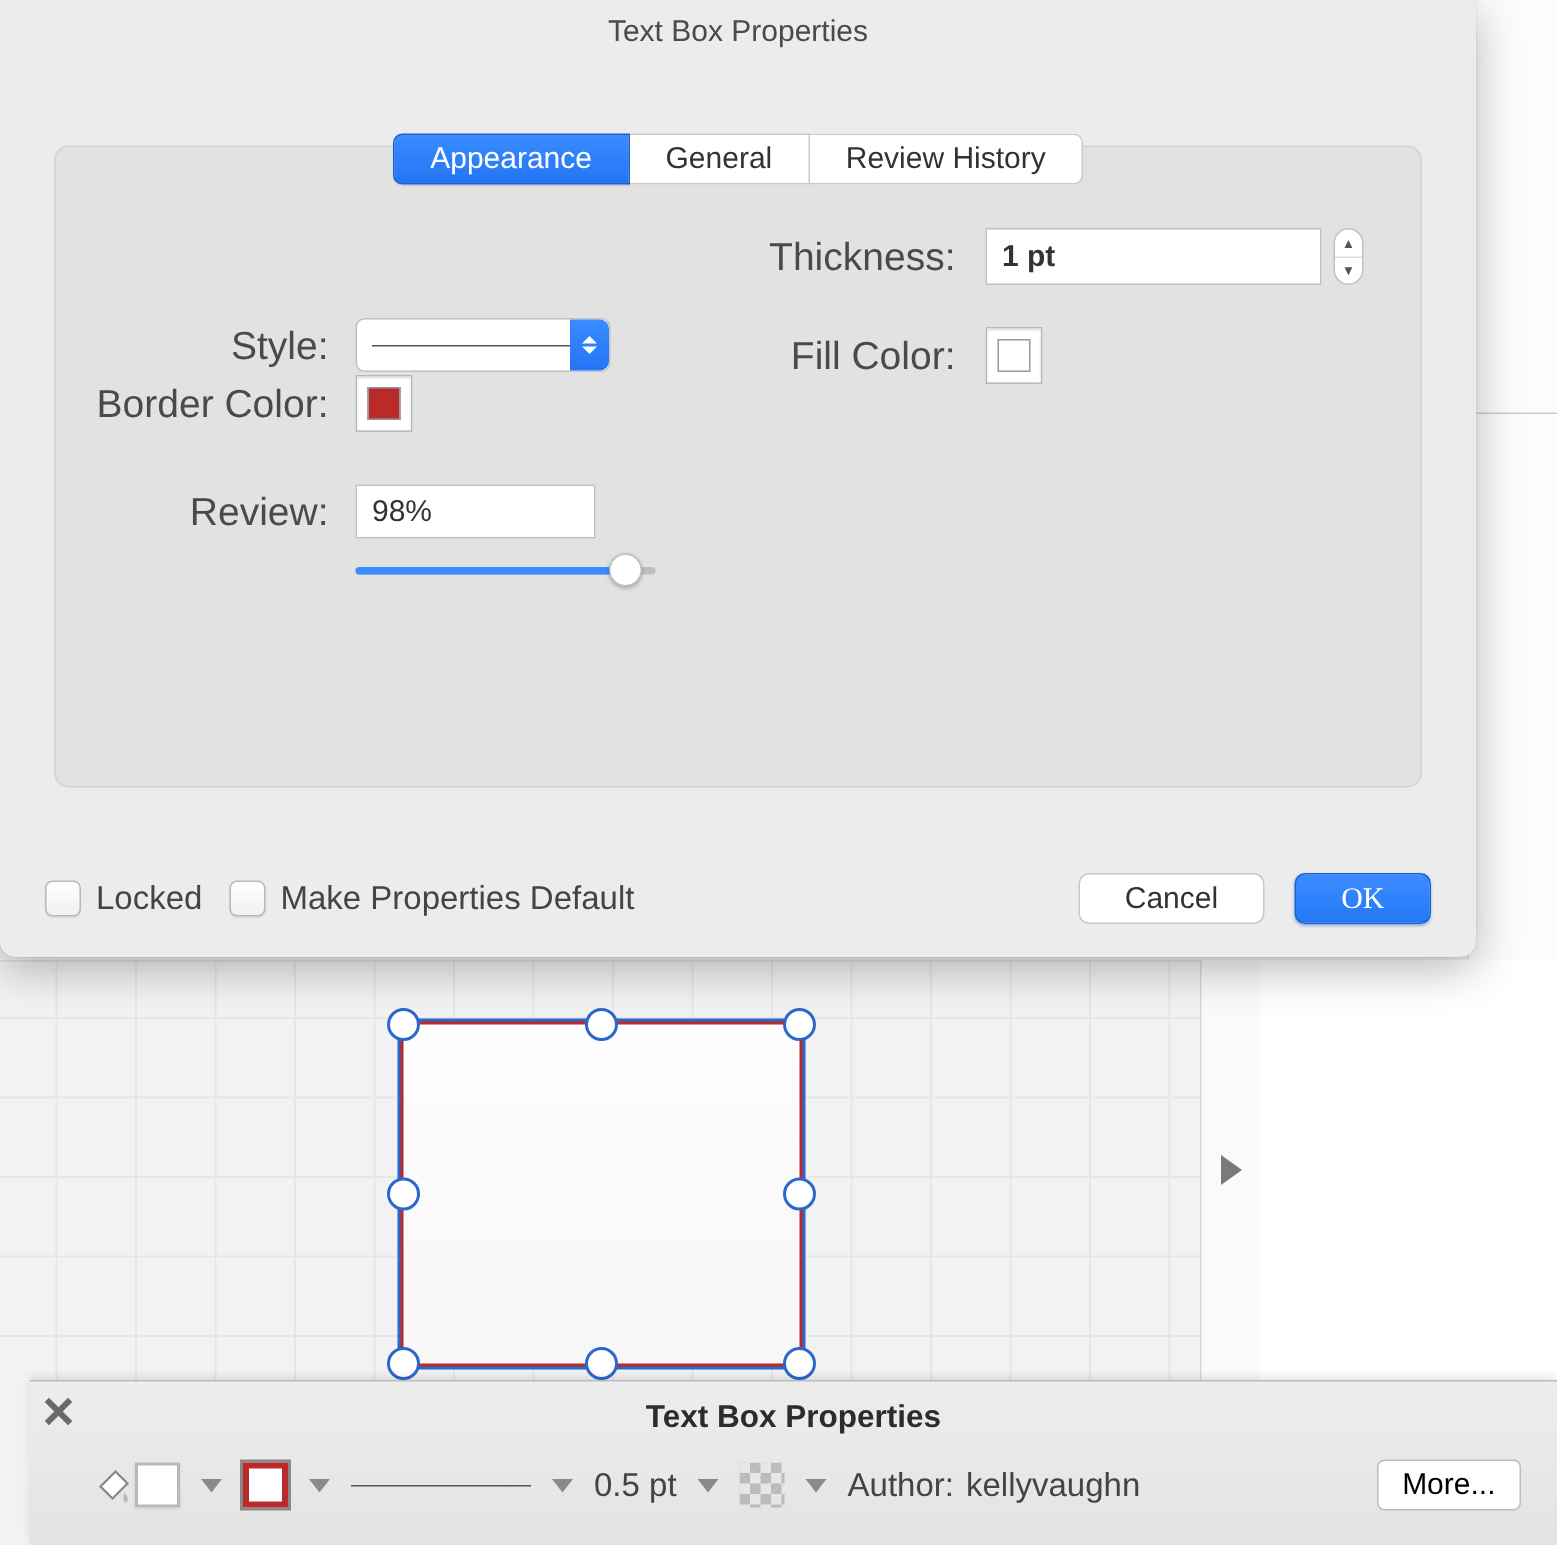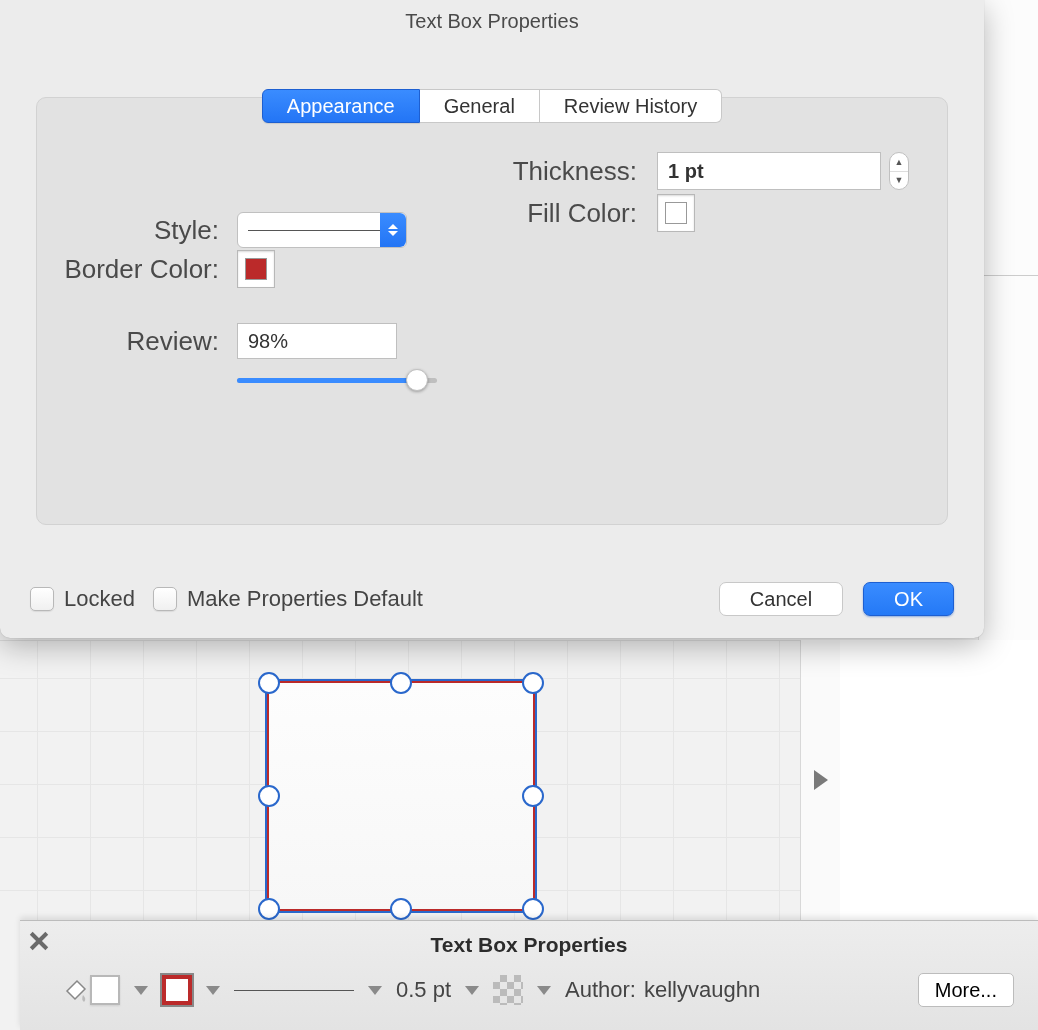--- a/index.html
+++ b/index.html
@@ -86,41 +86,42 @@
   }
 
   .thickness-row { top: 54px; left: 430px; }
   .thickness-row .form-label { width: 170px; margin-right: 20px; text-align:right;}
   .thick-input { width: 224px; height: 38px; font-size: 20px; padding:0 10px; border:1px solid #bfbfbf; background:#fff; color:#333;font-weight:bold;}
   .stepper { width:20px; height:38px; margin-left:8px; display:flex; flex-direction:column; justify-content:center; gap:0;
     background:#fff; border:1px solid #c0c0c0; border-radius:10px; overflow:hidden;}
   .stepper div{flex:1; display:flex;align-items:center;justify-content:center;font-size:9px;color:#555;cursor:pointer;}
   .stepper div:first-child{border-bottom:1px solid #ddd;}
 
-  .fill-row { top: 96px; left: 430px; }
+  .fill-row { top: 120px; left: 430px; }
   .fill-row .form-label { width: 170px; margin-right: 20px; text-align:right;}
 
   .dialog-footer {
     position: absolute; bottom: 22px; left: 30px; right: 30px; display: flex;
     align-items: center; justify-content: space-between;
   }
   .check-group { display: flex; align-items: center; gap: 18px; font-size: 22px; color: #444; }
   .check { display:flex; align-items:center; gap:10px; }
   .checkbox {
     width: 24px; height: 24px; border: 1px solid #b8b8b8; border-radius: 5px;
     background: linear-gradient(#fff,#f0f0f0); box-shadow:0 1px 1px rgba(0,0,0,0.08);
   }
   .buttons { display:flex; gap:20px; }
   .btn {
     height: 34px; padding: 0 30px; font-size: 20px; border-radius: 7px;
     border: 1px solid #c8c8c8; background: #fff; color: #333; cursor: pointer;
   }
   .btn.primary {
     background: linear-gradient(#3a8cff,#2479f6); color:#fff; border-color:#1d5fd1;
     box-shadow: 0 1px 2px rgba(0,80,200,0.4);
+    font-family: Liberation Serif, serif;
   }
   .grid-bg { position:absolute; top:640px; left:0; width:800px; bottom:110px;
     background-image: linear-gradient(#e6e6e6 1px, transparent 1px),
                       linear-gradient(90deg,#e6e6e6 1px, transparent 1px);
     background-size: 53px 53px; background-position:-16px -16px; border-top:1px solid #ddd;
   }
   .scroll-side { position:absolute; top:640px; left:800px; width:40px; bottom:110px; background:#fafafa;
     border-left:1px solid #d8d8d8; display:flex; align-items:center; justify-content:center;}
   .tri-right { width:0;height:0;border-top:10px solid transparent;border-bottom:10px solid transparent;border-left:14px solid #7a7a7a;}
   .scroll-far { position:absolute; top:640px; left:840px; right:0; bottom:110px; background:#fff;}

